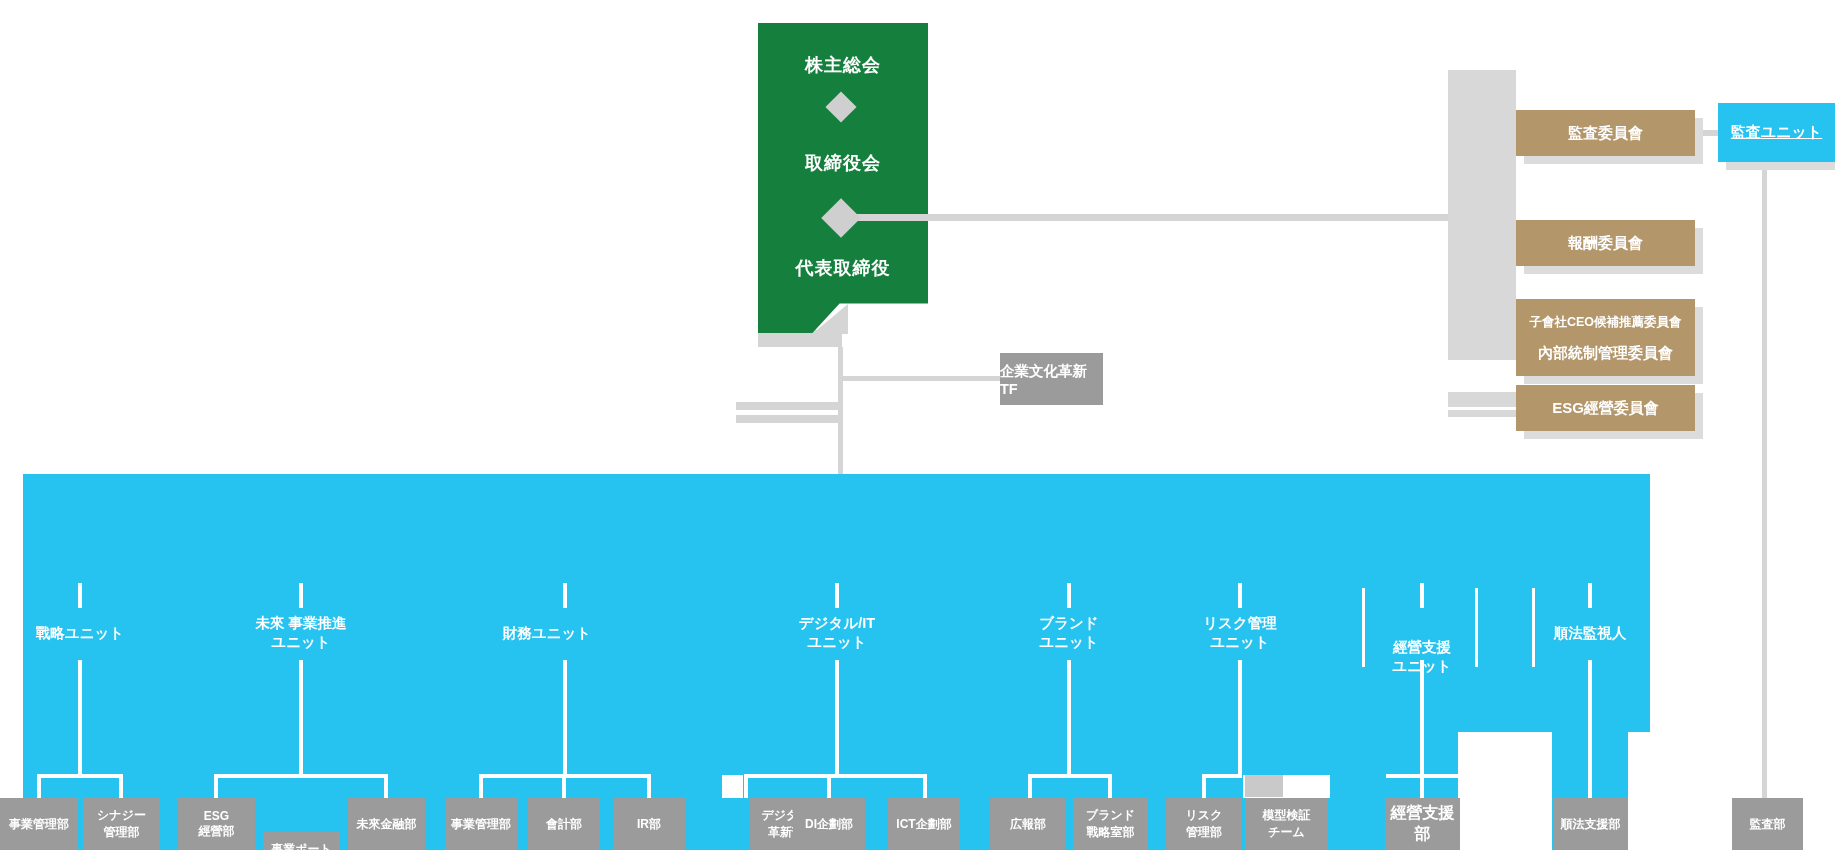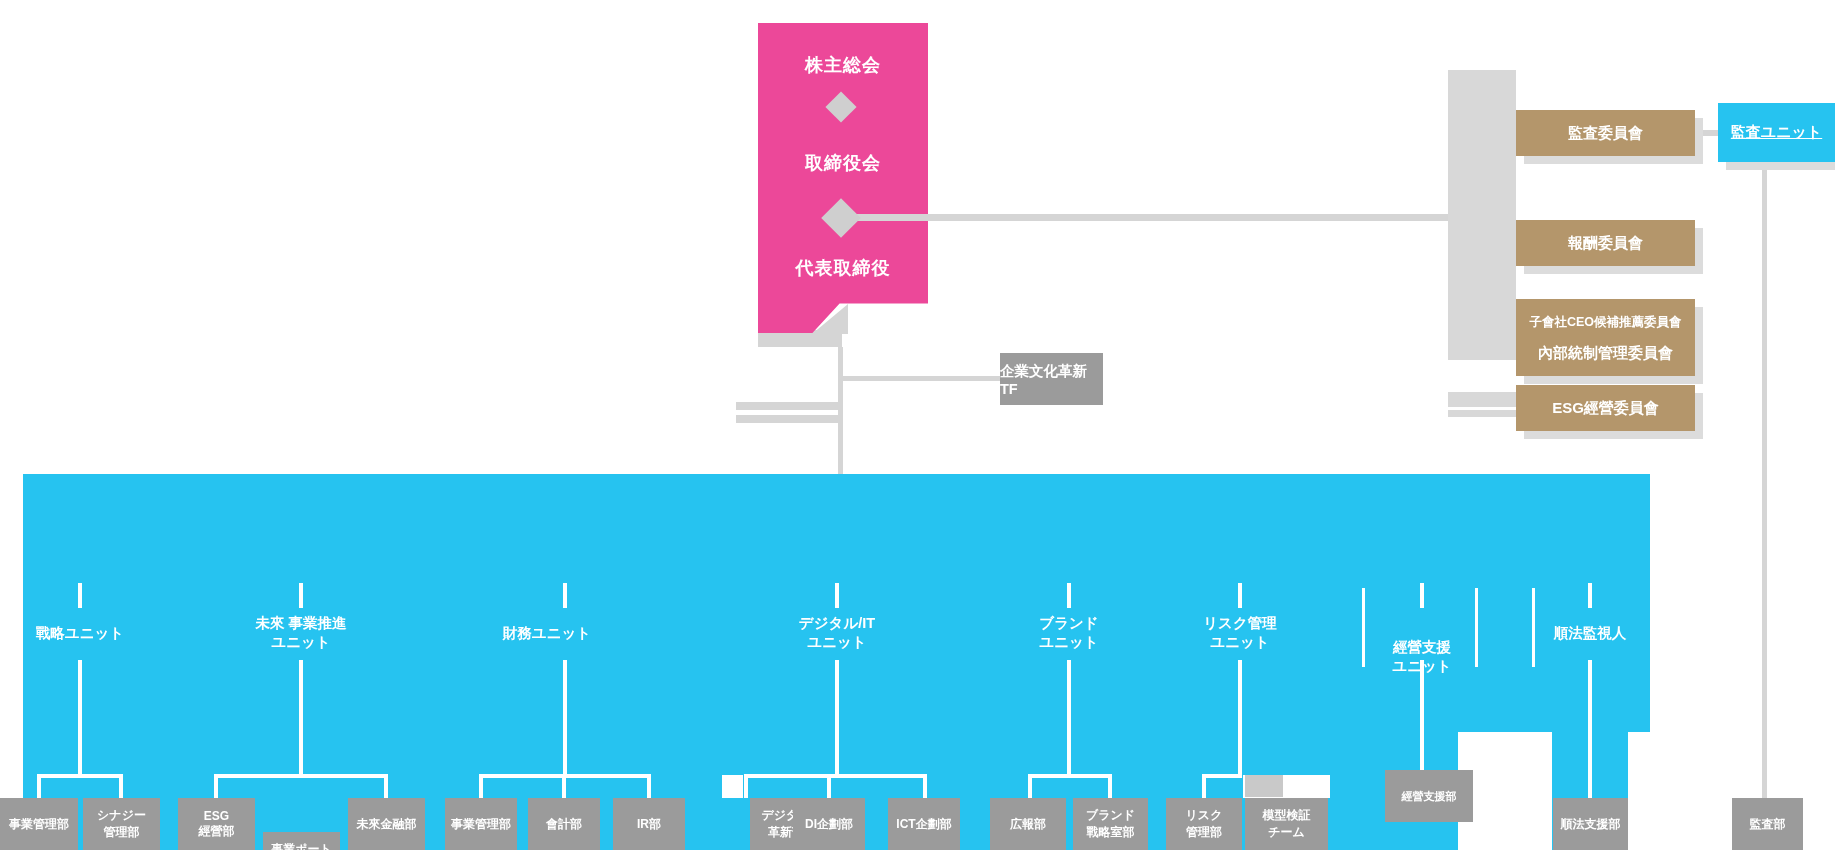--- a/index.html
+++ b/index.html
@@ -7,21 +7,21 @@
          font-family:"Liberation Sans","DejaVu Sans",sans-serif;font-weight:bold;}
   .abs{position:absolute;}
   
   .ln{position:absolute;background:#d5d5d5;}
   .wln{position:absolute;background:#ffffff;}
   .cutout{position:absolute;background:#ffffff;}
   
   #ribbon-shadow-a{left:812px;top:304px;width:36px;height:30px;background:#d5d5d5;
       clip-path:polygon(0 100%,100% 0,100% 100%);}
   #ribbon-shadow-b{left:758px;top:330px;width:84px;height:17px;background:#d5d5d5;}
-  #ribbon{left:758px;top:23px;width:170px;height:310px;background:#ec4899;z-index:2;
+  #ribbon{left:758px;top:23px;width:170px;height:310px;background:#15803d;z-index:2;
       clip-path:polygon(0 0,100% 0,100% 90.5%,48% 90.5%,32% 100%,0 100%);}
   .ribbon-text{position:absolute;left:0;width:100%;text-align:center;color:#fff;
       font-size:18px;letter-spacing:1px;}
   .diamond{position:absolute;background:#cfcfcf;transform:rotate(45deg);z-index:4;}
   
   .committee{position:absolute;left:1516px;width:179px;height:46px;background:#b4966b;
       color:#fff;font-size:15px;display:flex;align-items:center;justify-content:center;
       text-align:center;z-index:3;box-shadow:8px 8px 0 #dcdcdc;}
   .committee.small{font-size:12.5px;}
   
@@ -166,17 +166,17 @@
 革新部</div>
   <div class="greybox" style="left:793px;top:798px;width:72px;height:52px;font-size:12px;">DI企劃部</div>
   <div class="greybox" style="left:888px;top:798px;width:72px;height:52px;font-size:12px;">ICT企劃部</div>
   <div class="greybox" style="left:990px;top:798px;width:76px;height:52px;font-size:12px;">広報部</div>
   <div class="greybox" style="left:1073px;top:798px;width:75px;height:52px;font-size:12px;">ブランド
 戰略室部</div>
   <div class="greybox" style="left:1166px;top:798px;width:76px;height:52px;font-size:12px;">リスク
 管理部</div>
   <div class="greybox" style="left:1245px;top:798px;width:83px;height:52px;font-size:12px;">模型検証
 チーム</div>
-  <div class="greybox" style="left:1385px;top:770px;width:88px;height:52px;font-size:11px;">經營支援部</div>
+  <div class="greybox" style="left:1385px;top:798px;width:75px;height:52px;font-size:16px;">經營支援部</div>
   <div class="greybox" style="left:1553px;top:798px;width:75px;height:52px;font-size:12px;">順法支援部</div>
   <div class="greybox" style="left:1732px;top:798px;width:71px;height:52px;font-size:12px;">監査部</div>
 
 </div>
 
 </body></html>

